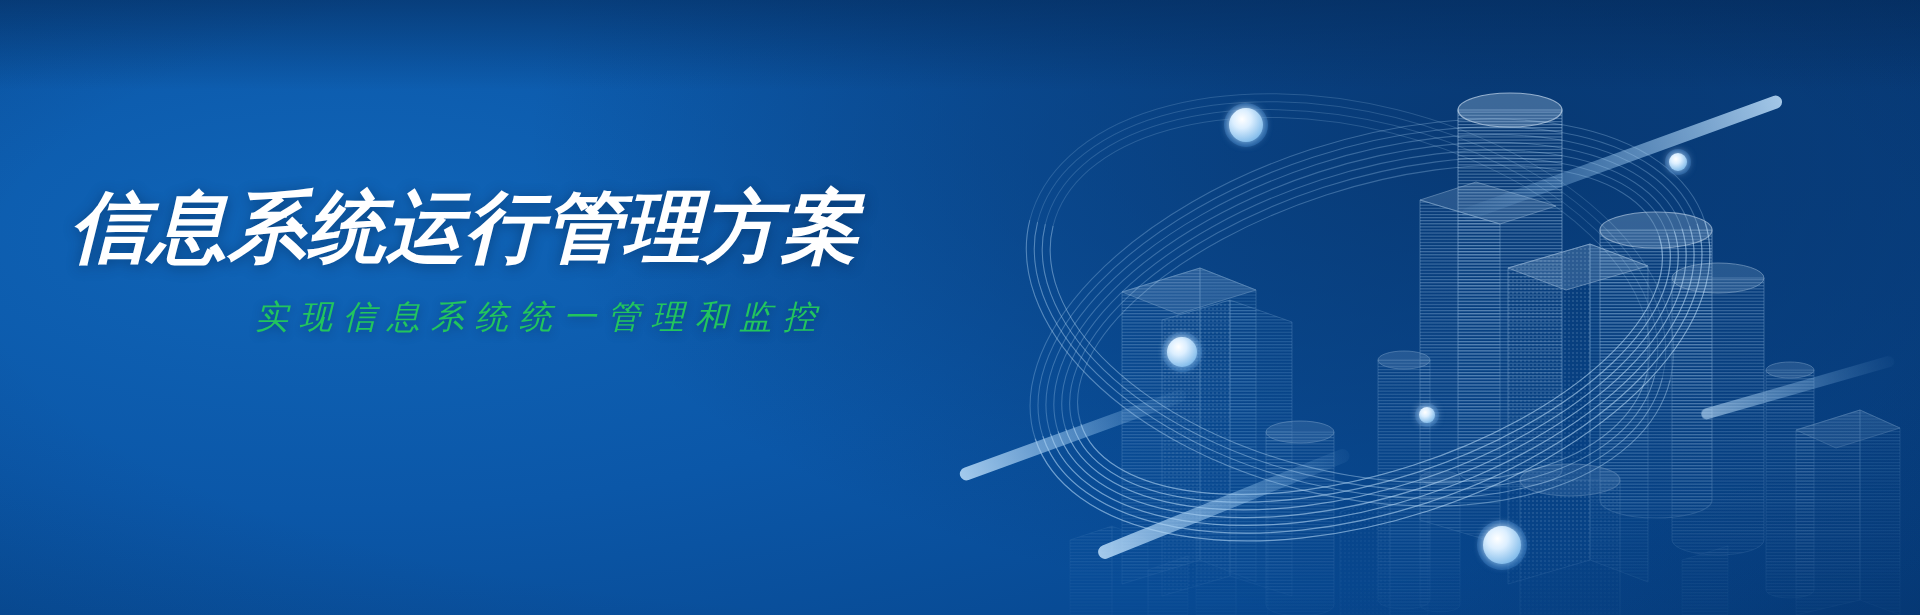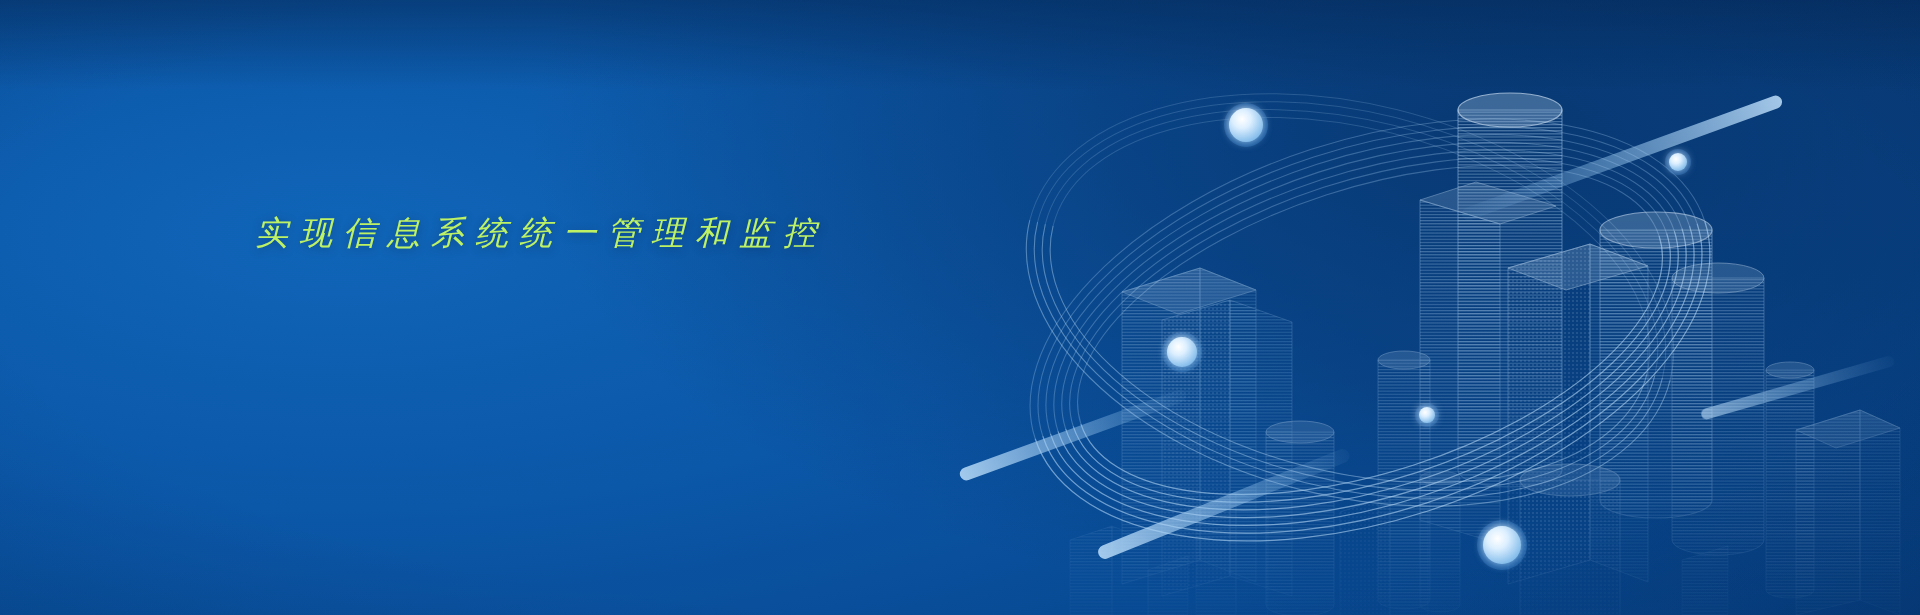--- a/index.html
+++ b/index.html
@@ -48,21 +48,21 @@
     font-size:78px;
     font-weight:700;
     font-style:italic;
     letter-spacing:1px;
     line-height:1.08;
     white-space:nowrap;
     text-shadow:0 2px 14px rgba(2,30,66,.45);
   }
   .subtitle{
     margin:26px 0 0 0;
-    color:#bef264;
+    color:#22c55e;
     font-size:33px;
     font-weight:400;
     font-style:italic;
     letter-spacing:11px;
     text-align:center;
     padding-right:18px;
     white-space:nowrap;
     text-shadow:0 2px 10px rgba(2,30,66,.40);
   }
 
@@ -285,16 +285,17 @@
         <circle cx="527" cy="415" r="8" fill="url(#dotGrad)" filter="url(#softGlow)"></circle>
       </g>
       <g>
         <circle cx="602" cy="545" r="25" fill="#2f74bd" opacity=".45"></circle>
         <circle cx="602" cy="545" r="19" fill="url(#dotGrad)" filter="url(#softGlow)"></circle>
       </g>
     </svg>
   </div>
 
   <div class="text-block">
+    <h1 class="title">信息系统运行管理方案</h1>
     <p class="subtitle">实现信息系统统一管理和监控</p>
   </div>
 
 </div>
 
 </body></html>

